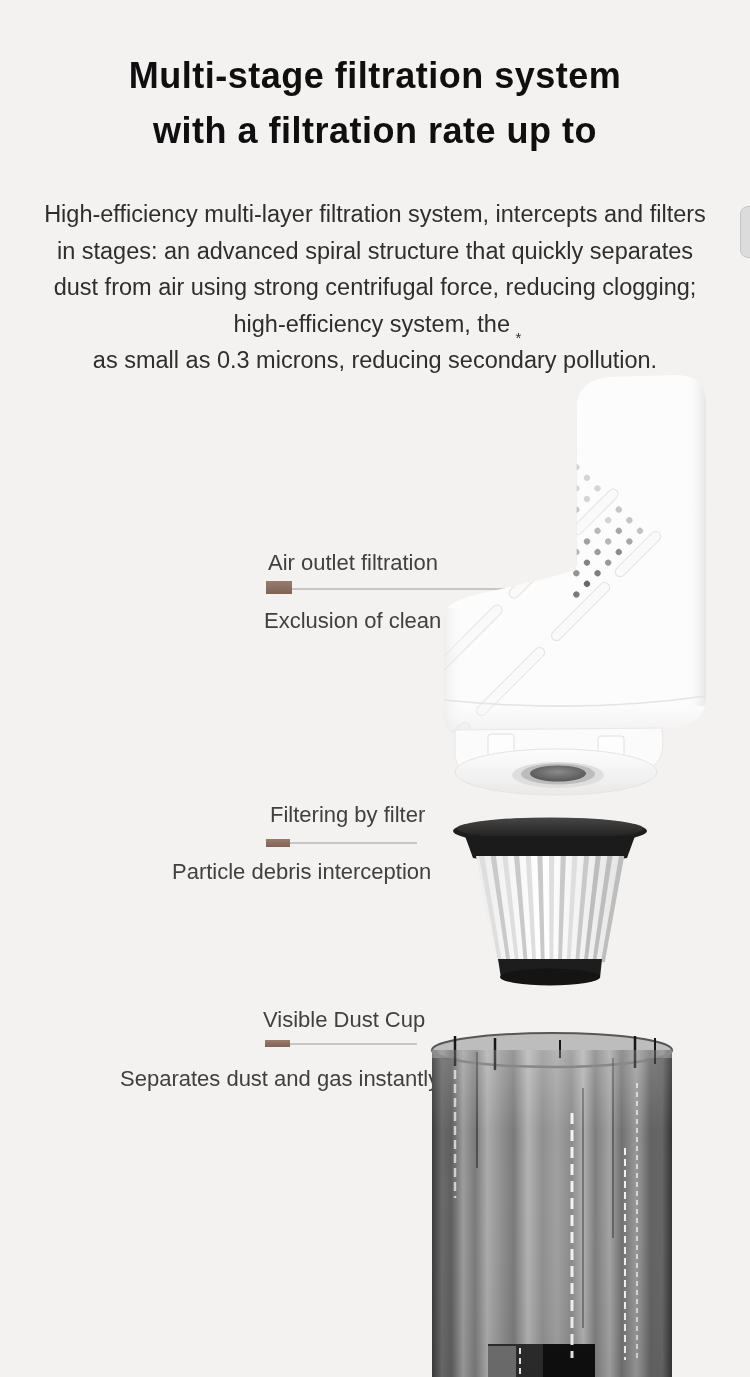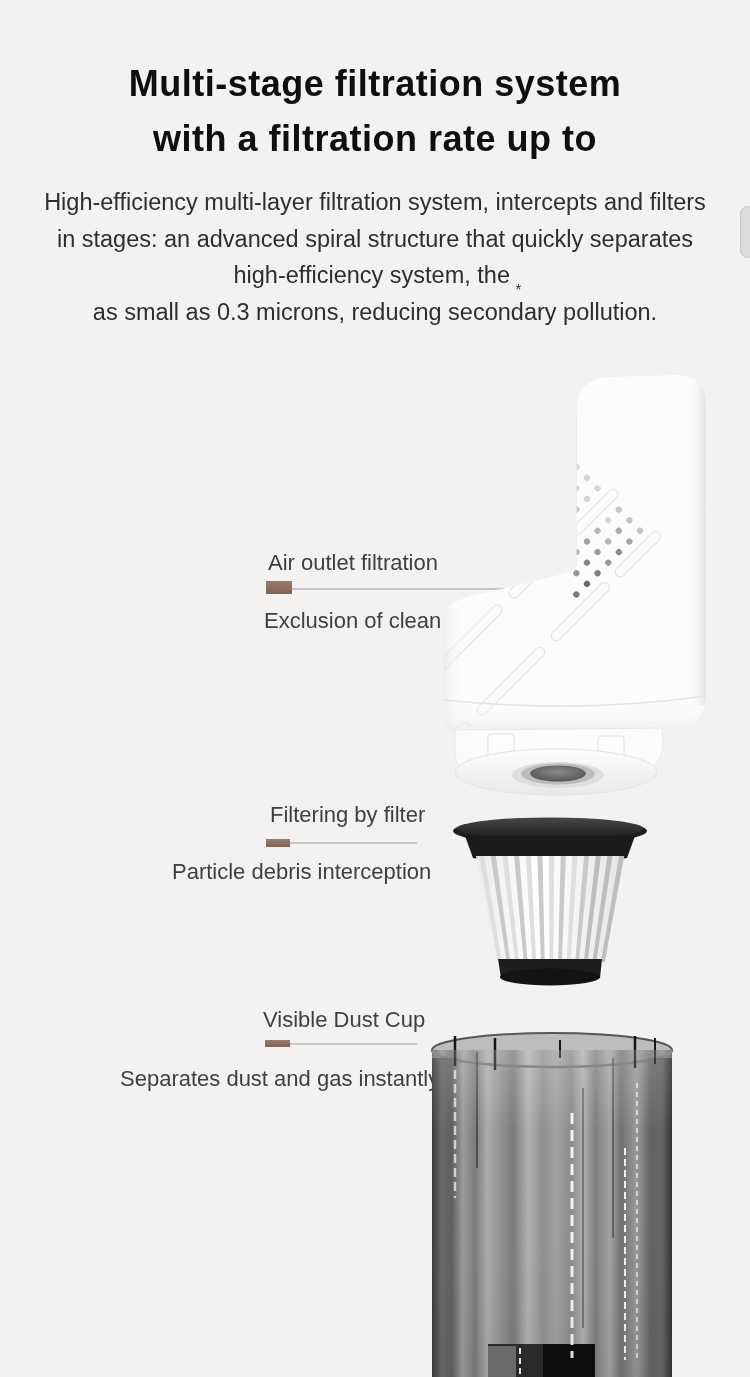--- a/index.html
+++ b/index.html
@@ -6,26 +6,26 @@
   body{
     width:750px;height:1377px;
     background:#f3f2f1;
     font-family:"Liberation Sans","DejaVu Sans",sans-serif;
     color:#333;
     overflow:hidden;
   }
   .page{position:relative;width:750px;height:1377px;overflow:hidden;background:#f3f2f1;}
 
   .title{
-    position:absolute;top:56px;left:0;width:750px;
+    position:absolute;top:48px;left:0;width:750px;
     text-align:center;font-weight:700;font-size:36px;line-height:55px;
     color:#0f0f0f;letter-spacing:0.5px;white-space:nowrap;
   }
   .intro{
-    position:absolute;top:184px;left:0;width:750px;
+    position:absolute;top:196px;left:0;width:750px;
     text-align:center;font-size:23.5px;line-height:36.5px;color:#2e2e2e;
   }
   .intro-line{white-space:nowrap;}
   .ast-anchor{position:relative;display:inline-block;width:0;}
   .ast{position:absolute;left:-1px;top:-12px;font-size:15px;color:#2e2e2e;}
 
   .co-title,.co-sub{position:absolute;font-size:22px;color:#404040;white-space:nowrap;}
   .co-line{position:absolute;height:2px;background:#c6c6c6;}
   .co-marker{position:absolute;background:linear-gradient(180deg,#9a7c6d,#7e6356);}
 
@@ -42,20 +42,21 @@
 <div class="page">
 
   <div class="title">
     <div>Multi-stage filtration system</div>
     <div>with a filtration rate up to</div>
   </div>
 
   <div class="intro">
     <div class="intro-line">High-efficiency multi-layer filtration system, intercepts and filters</div>
     <div class="intro-line">in stages: an advanced spiral structure that quickly separates</div>
+    <div class="intro-line">dust from air using strong centrifugal force, reducing clogging;</div>
     <div class="intro-line"><span>high-efficiency system, the </span><span class="ast-anchor"><span class="ast">*</span></span></div>
     <div class="intro-line">as small as 0.3 microns, reducing secondary pollution.</div>
   </div>
 
   <div>
     <div class="co-title" style="left:268px;top:550px;">Air outlet filtration</div>
     <div class="co-line" style="left:266px;top:588px;width:302px;"></div>
     <div class="co-marker" style="left:266px;top:581px;width:26px;height:13px;"></div>
     <div class="co-sub" style="left:264px;top:608px;">Exclusion of clean air</div>
   </div>

